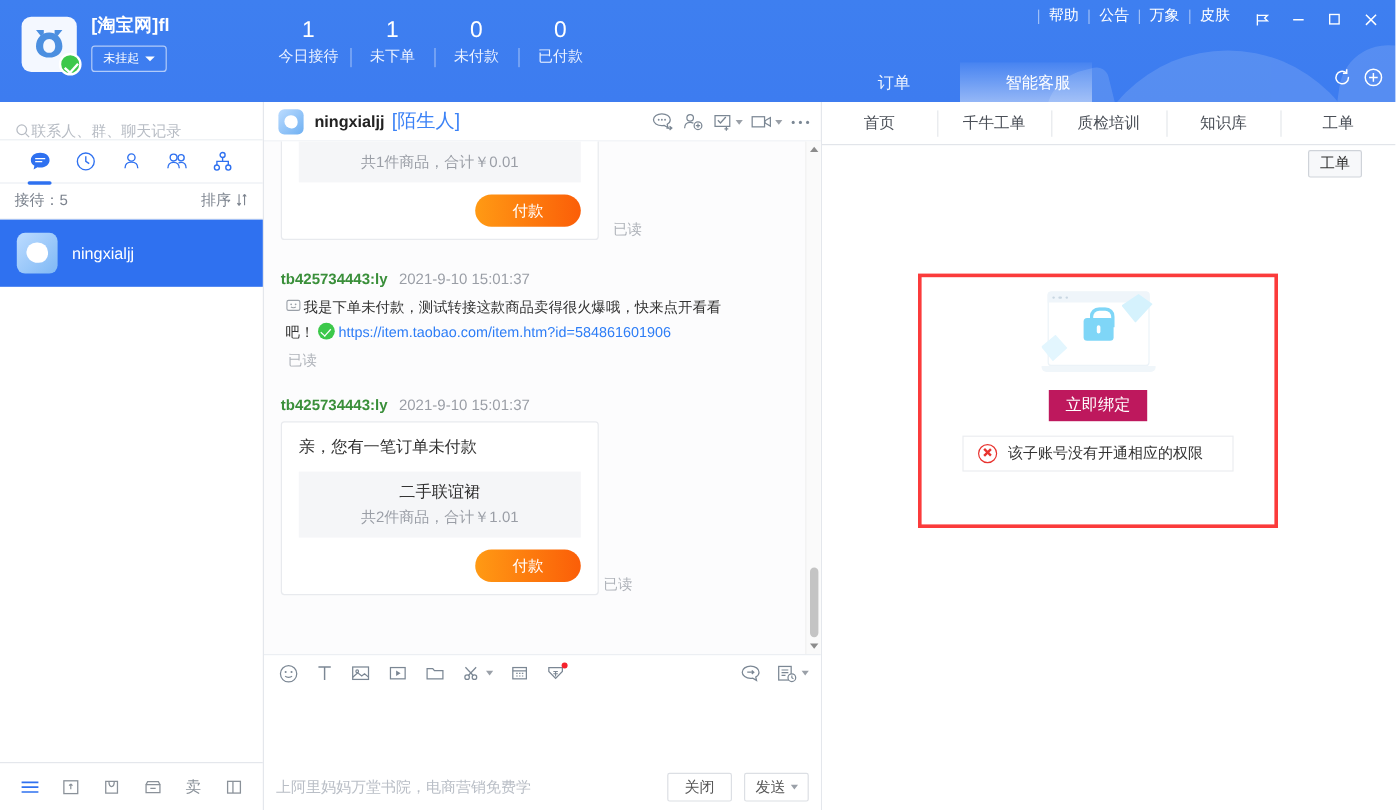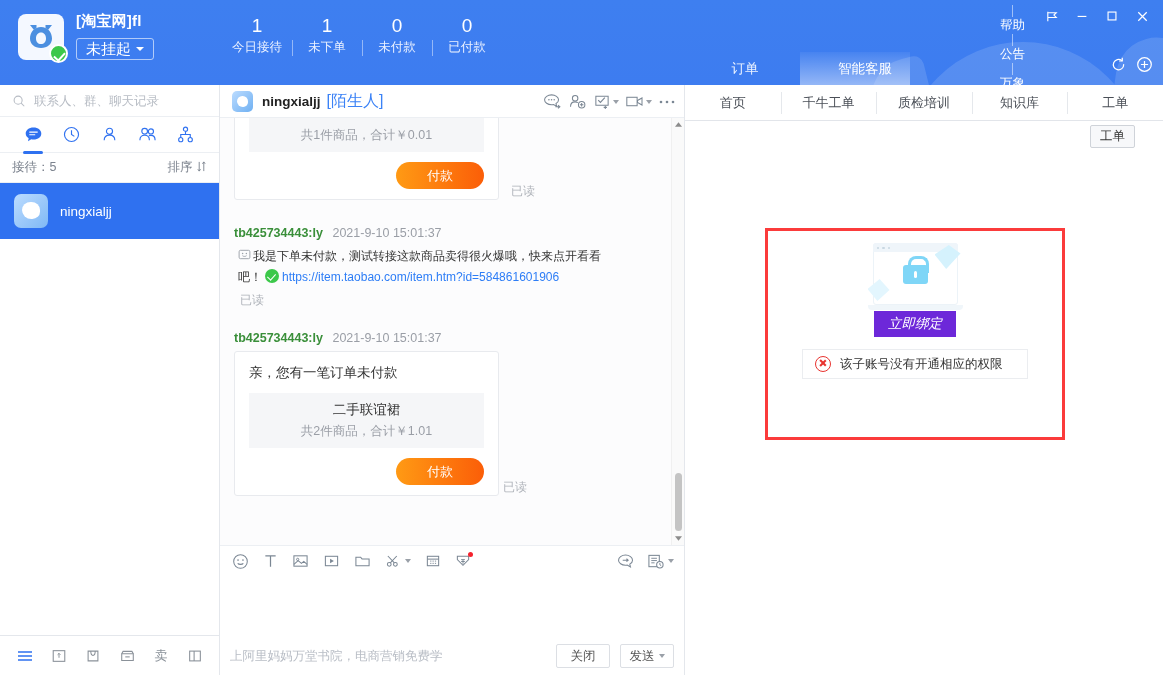--- a/index.html
+++ b/index.html
@@ -49,39 +49,39 @@
     border:solid #fff; border-width:0 2px 2px 0; transform:rotate(42deg);
   }
   .shop-name {
     position:absolute; left:76px; top:12px; font-size:15px; font-weight:bold;
     color:#ffffff; white-space:nowrap; letter-spacing:.2px;
   }
   .status-pill {
     position:absolute; left:76px; top:38px; height:22px; padding:0 9px;
     border:1px solid rgba(255,255,255,.6); border-radius:3px;
     display:flex; align-items:center; gap:5px;
-    font-size:15px; color:#fff; cursor:pointer;
+    font-size:10px; color:#fff; cursor:pointer;
   }
   .caret-dn {
     width:0;height:0;border-left:4px solid transparent;border-right:4px solid transparent;
     border-top:4px solid #fff;
   }
 
   .stats { position:absolute; left:222px; top:14px; display:flex; }
   .stat { width:70px; text-align:center; position:relative; cursor:pointer; }
   .stat .num { font-size:19px; color:#fff; line-height:24px; font-weight:400;}
   .stat .lbl { font-size:12.5px; color:#eaf1ff; line-height:18px; }
   .stat + .stat:before {
     content:''; position:absolute; left:0; top:26px; width:1px; height:16px;
     background: rgba(255,255,255,.45);
   }
 
   .winlinks {
     position:absolute; right:130px; top:5px; display:flex; align-items:center;
-    font-size:12.5px; color:#fff;flex-direction:column;
+    font-size:12.5px; color:#fff;
   }
   .winlinks span.lk { padding:0 8px; cursor:pointer; }
   .winlinks i.sep { width:1px; height:12px; background:rgba(255,255,255,.5); }
   .wctrl {
     position:absolute; top:4px; display:flex; align-items:center; color:#fff;
     right:6px;
   }
   .wctrl .btn {
     width:30px; height:24px; display:flex; align-items:center; justify-content:center;
     cursor:pointer;
@@ -99,21 +99,21 @@
   }
   .hdr-icons { position:absolute; right:10px; top:56px; display:flex; gap:9px; }
   .hdr-icons .ic { cursor:pointer; }
 
   
   .sidebar {
     position:absolute; left:0; top:85px; width:220px; height:590px;
     background:#fff; border-right:1px solid #e4e7ec;
   }
   .search-row {
-    height:32px; display:flex; align-items:center; gap:8px; padding:0 12px;
+    height:32px; display:flex; align-items:flex-end; padding:0 12px;
     border-bottom:1px solid #eceff3;
   }
   .search-row input {
     border:0; outline:0; font-size:12.5px; color:#333; width:160px;
     font-family:inherit; background:transparent;
   }
   .search-row input::placeholder { color:#b7bcc4; }
   .tabs-icons {
     height:36px; display:flex; align-items:center; justify-content:space-around;
     padding:0 14px; border-bottom:1px solid #eceff3; position:relative;
@@ -312,23 +312,23 @@
   .lockart .f1 {
     position:absolute; right:2px; top:2px; width:26px; height:24px;
     background:#d5f2fd; clip-path: polygon(0 40%, 55% 0, 100% 35%, 45% 100%);
   }
   .lockart .f2 {
     position:absolute; left:0px; top:36px; width:22px; height:22px;
     background:#e3f6fe; clip-path: polygon(0 45%, 55% 0, 100% 50%, 45% 100%);
   }
   .bind-text { font-size:13.5px; color:#9a9ea6; margin-top:12px; }
   .bind-btn {
-    width:82px; height:26px; background:#6d28d9; color:#fff;
+    margin-top:14px; width:82px; height:26px; background:#be185d; color:#fff;
     font-size:13.5px; display:flex; align-items:center; justify-content:center;
-    cursor:pointer; border:0; font-family:inherit;font-style:italic;
+    cursor:pointer; border:0; font-family:inherit;
   }
   .errbox {
     margin-top:12px; width:226px; height:30px; border:1px solid #ebedf0;
     background:#fff; display:flex; align-items:center; gap:9px; padding-left:12px;
   }
   .err-ic {
     width:16px; height:16px; border-radius:50%; border:1.6px solid #e8332f;
     position:relative; flex:none;
   }
   .err-ic:before, .err-ic:after {

